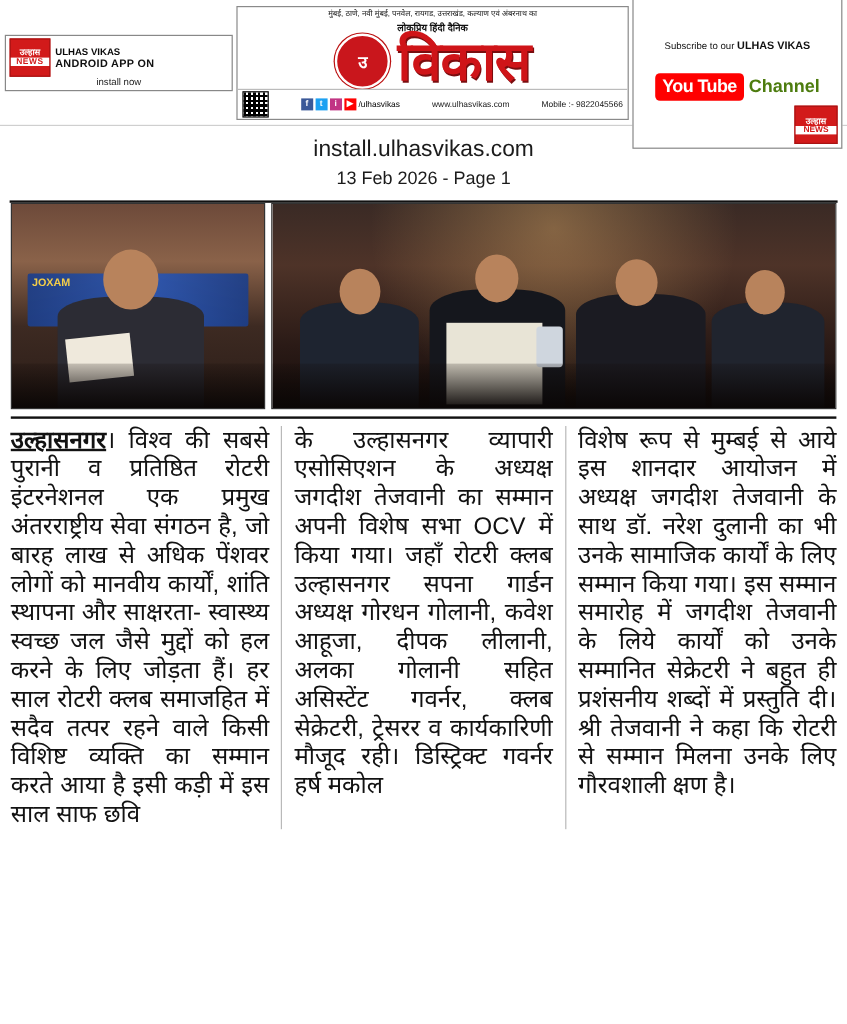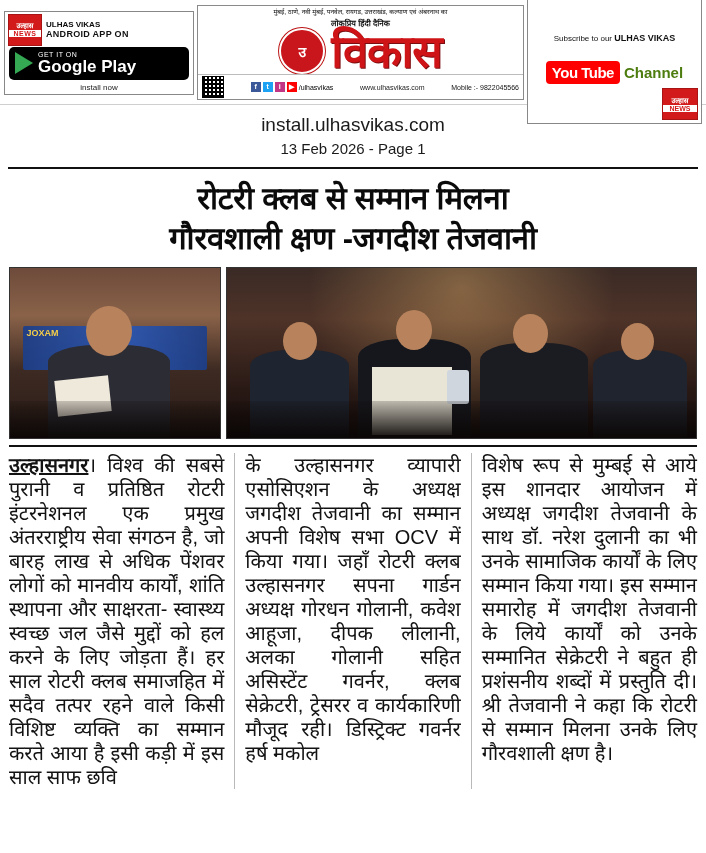--- a/index.html
+++ b/index.html
@@ -404,27 +404,20 @@
       <div class="promo-left-top">
         <div class="mini-logo">
           <span>उल्हास</span>
           <span class="n">NEWS</span>
         </div>
         <div>
           <div class="promo-left-title">ULHAS VIKAS</div>
           <div class="promo-left-sub">ANDROID APP ON</div>
         </div>
       </div>
-      <div class="gplay">
-        <span class="gplay-tri"></span>
-        <span class="gplay-txt">
-          <small>GET IT ON</small>
-          <b>Google Play</b>
-        </span>
-      </div>
       <div class="install">install now</div>
     </div>
 
     <div class="nameplate">
       <div class="np-top">मुंबई, ठाणे, नवी मुंबई, पनवेल, रायगड, उत्तराखंड, कल्याण एवं अंबरनाथ का</div>
       <div class="np-tagline">लोकप्रिय हिंदी दैनिक</div>
       <div class="np-mid">
         <div class="np-badge">उ</div>
         <div class="np-title">विकास</div>
       </div>
@@ -458,24 +451,20 @@
     </div>
   </div>
 
   <div class="caption">
     <div class="site">install.ulhasvikas.com</div>
     <div class="date">13 Feb 2026 - Page 1</div>
   </div>
 
   <div class="rule"></div>
 
-  <div class="headline">
-    <div>रोटरी क्लब से सम्मान मिलना</div>
-    <div>गौरवशाली क्षण -जगदीश तेजवानी</div>
-  </div>
 
   <div class="photos">
 
     <div class="photo photo-left">
       <div class="ph-bg-left"></div>
       <div class="banner">
         <div class="btext">JOXAM</div>
       </div>
       <div class="person" style="left:18%;width:58%;height:55%;background:#2c2c34;"></div>
       <div class="head" style="left:36%;bottom:48%;width:46px;height:50px;"></div>

